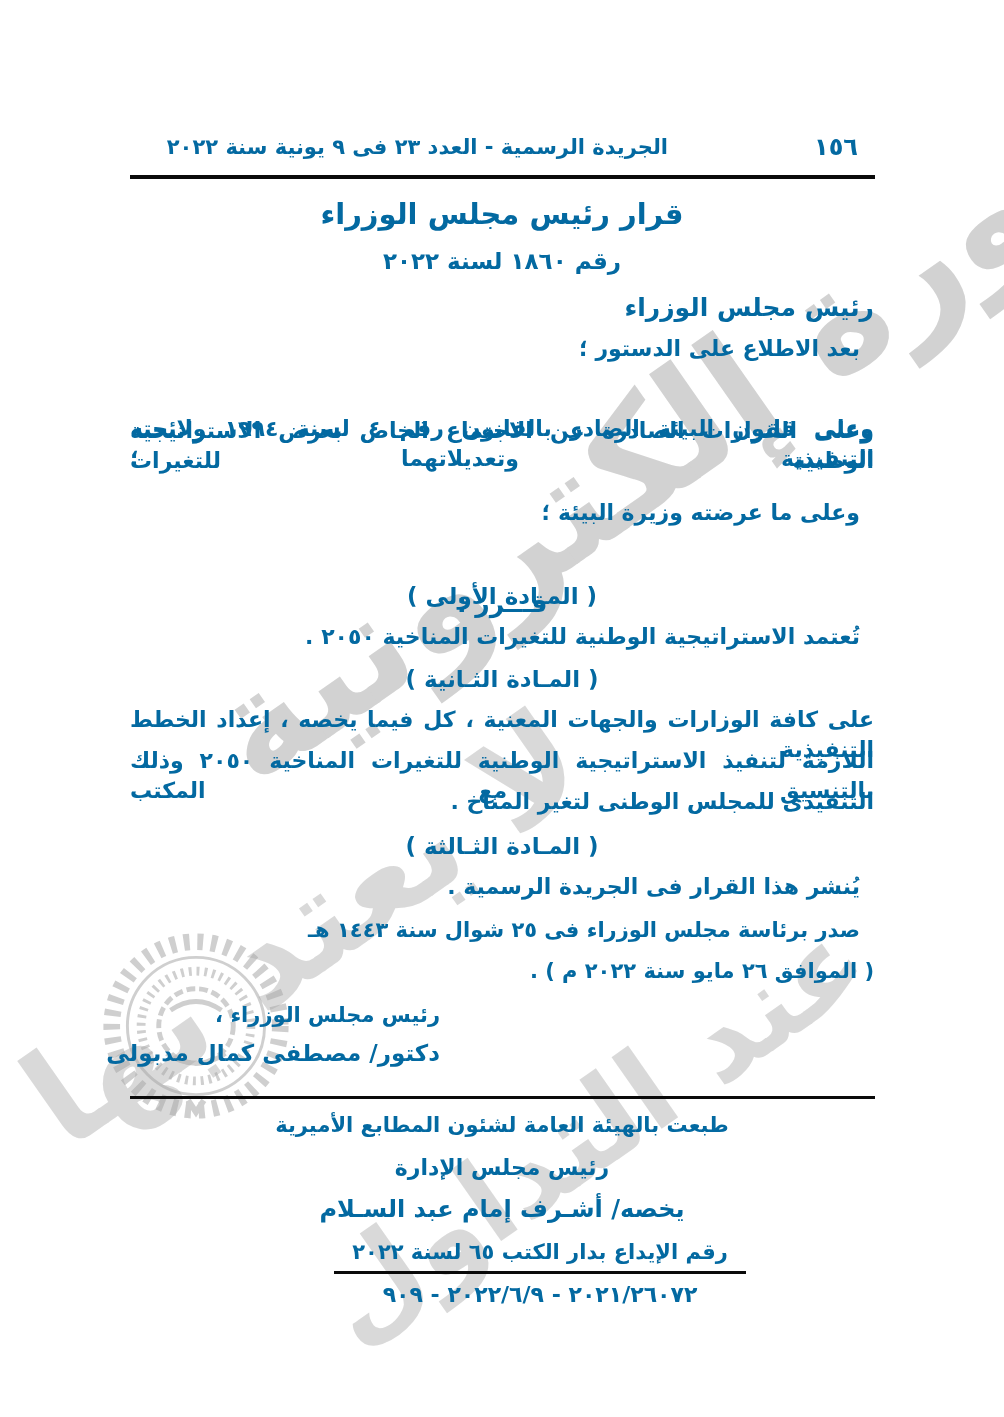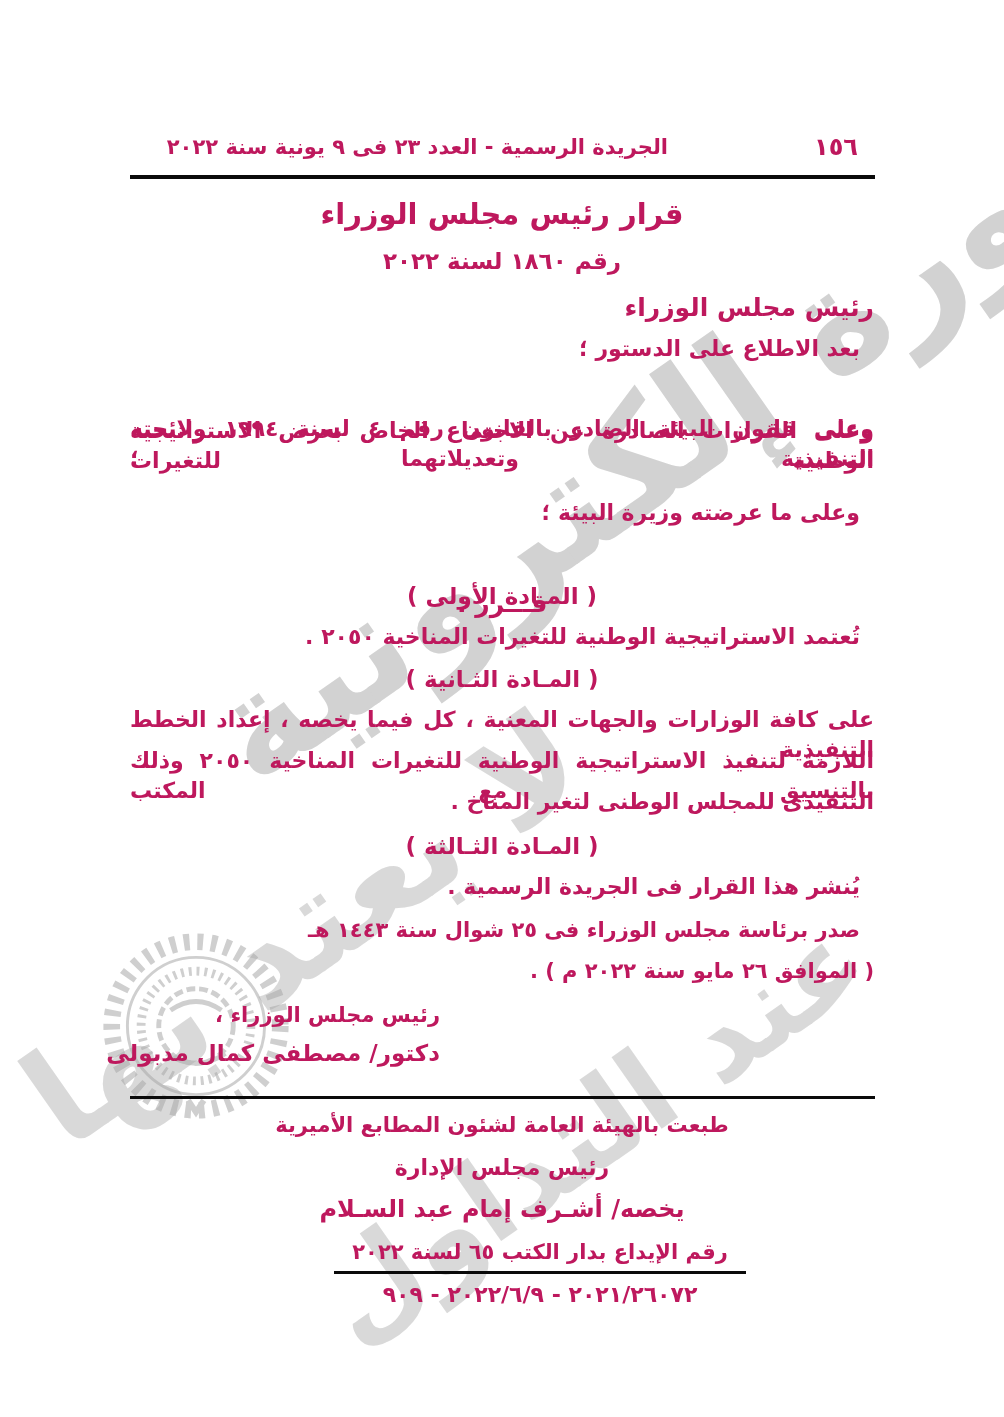--- a/index.html
+++ b/index.html
@@ -7,21 +7,21 @@
     position: relative;
     width: 1004px;
     height: 1417px;
     background: #ffffff;
     overflow: hidden;
     direction: rtl;
     font-family: "DejaVu Sans", sans-serif;
     color: #000;
   }
   .abs { position: absolute; }
-  .txt { font-weight: bold; color: #be185d; white-space: nowrap; line-height: 1.35; }
+  .txt { font-weight: bold; color: #0369a1; white-space: nowrap; line-height: 1.35; }
   .l-right  { text-align: right; }
   .l-center { text-align: center; }
   .l-just   { text-align: justify; text-align-last: justify; white-space: normal; overflow: hidden; }
   .indent   { text-indent: 14px; }
 
   .col { left: 130px; width: 744px; }
 
   .rule { background: #0a0a0a; }
 
   .hdr-line   { top: 133px; left: 238px; width: 430px; font-size: 21px; text-align: center; }

